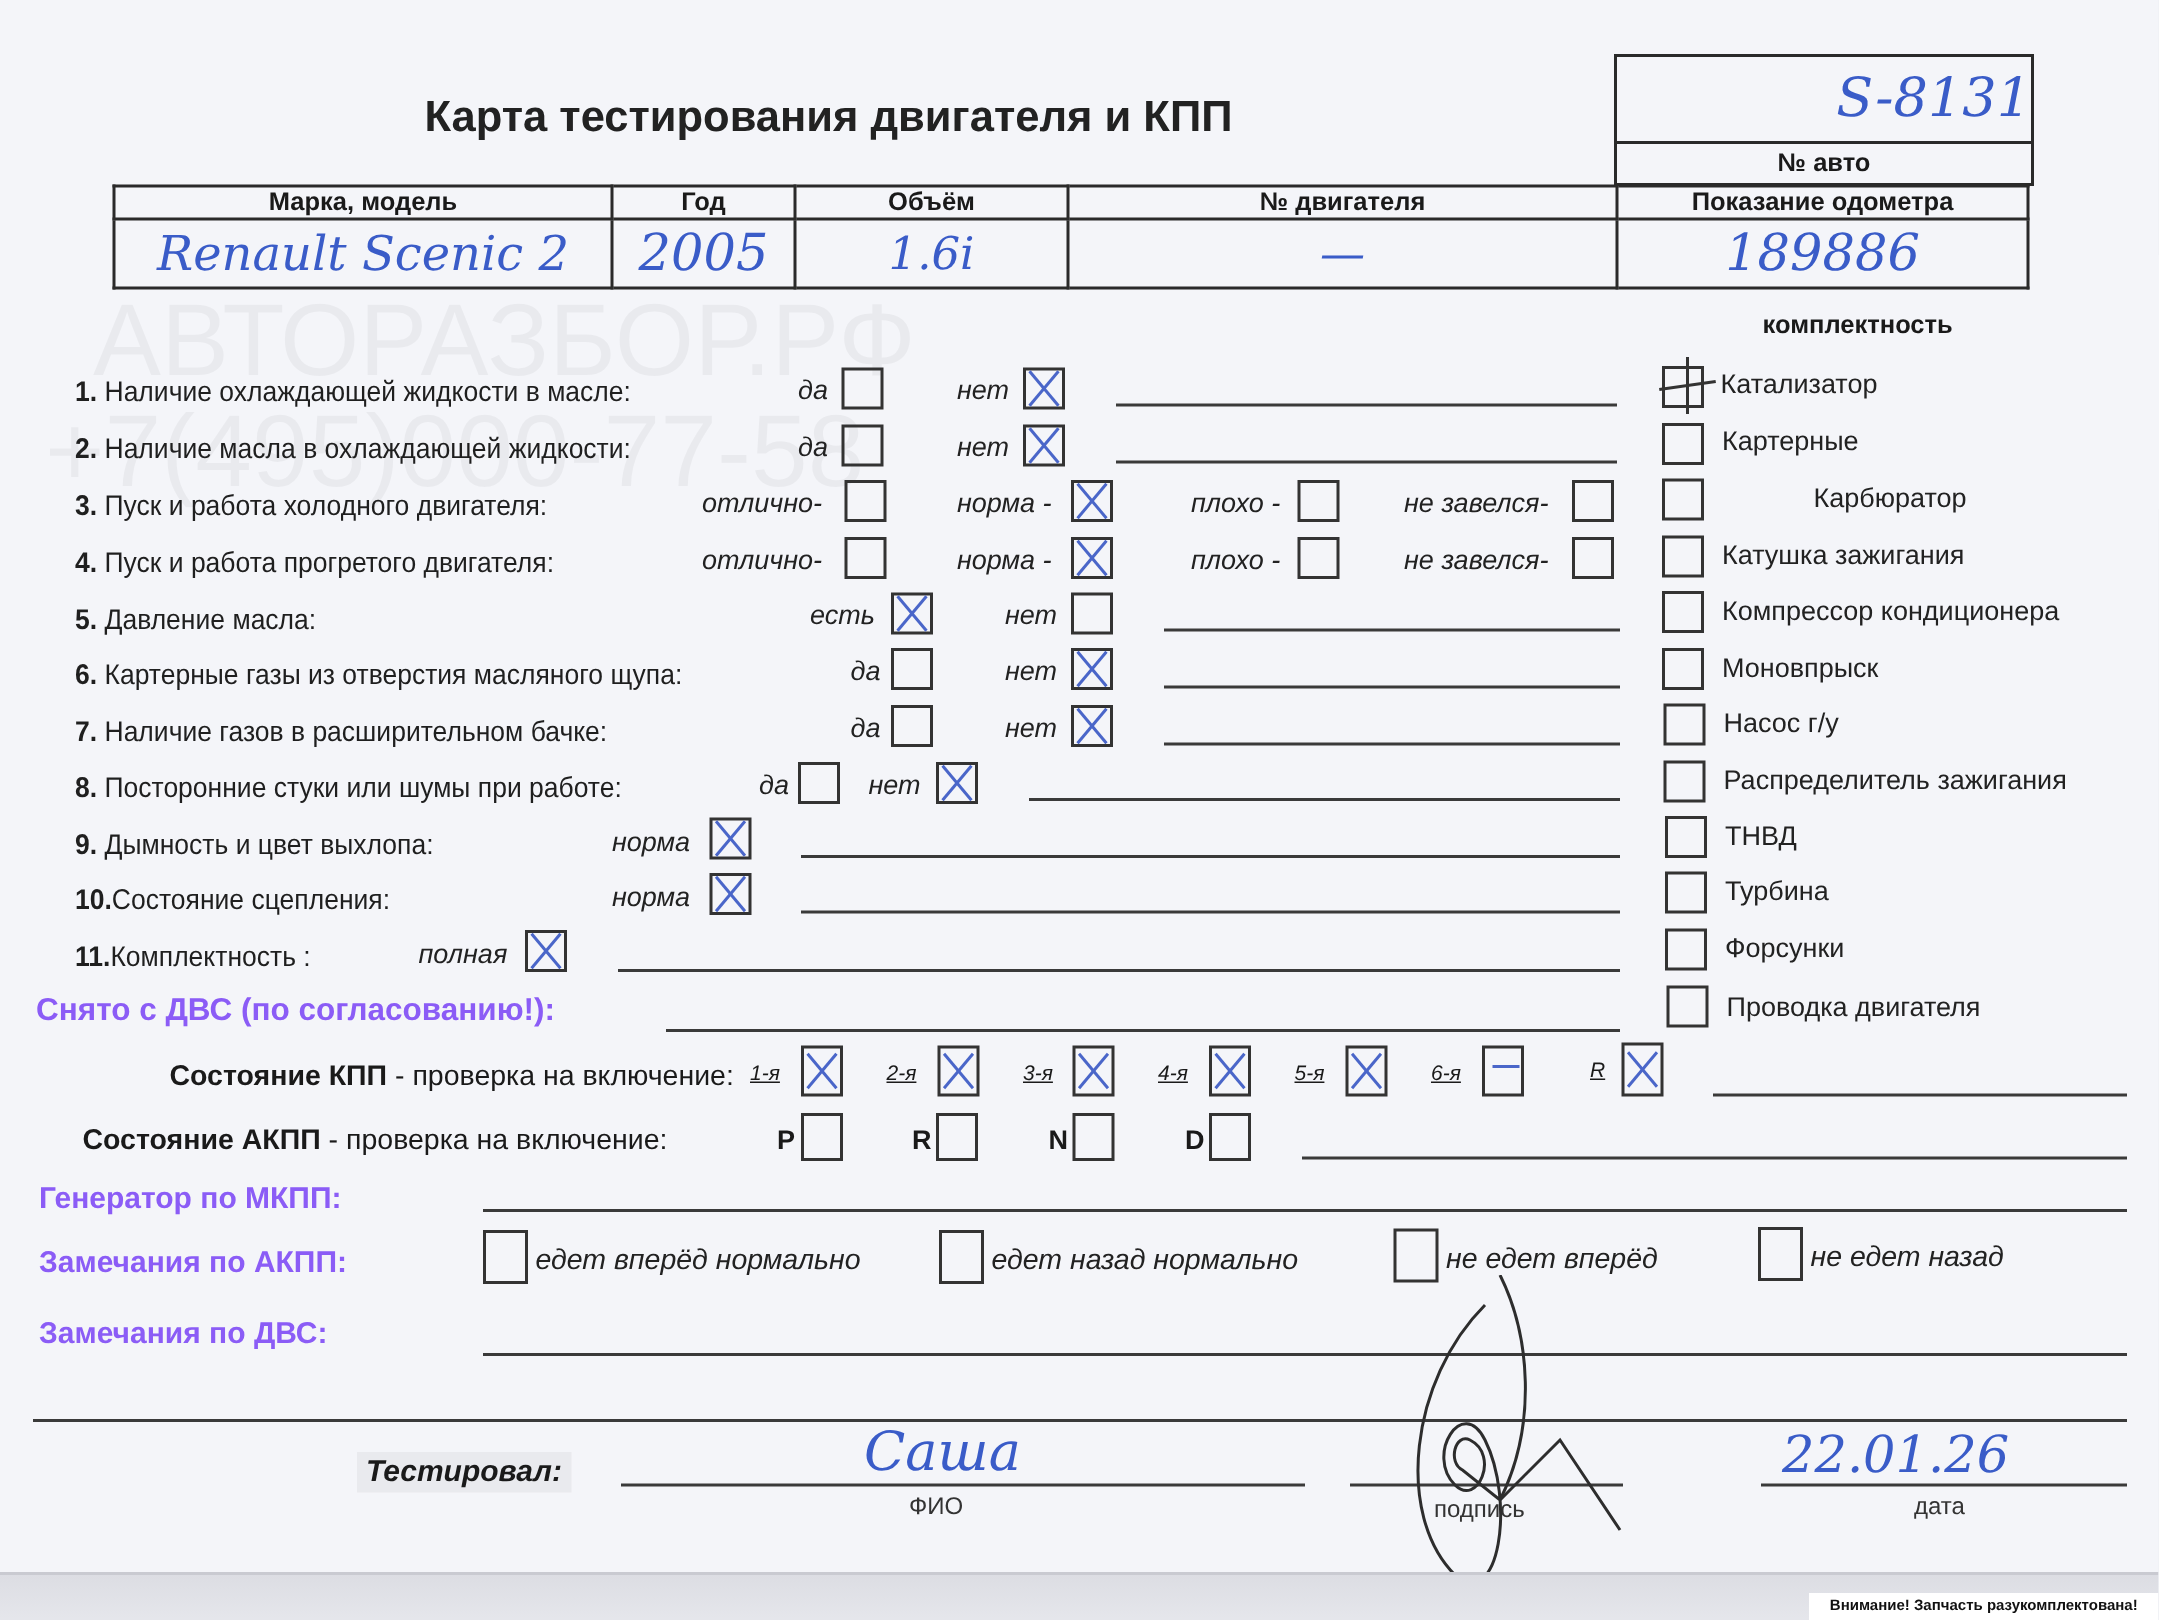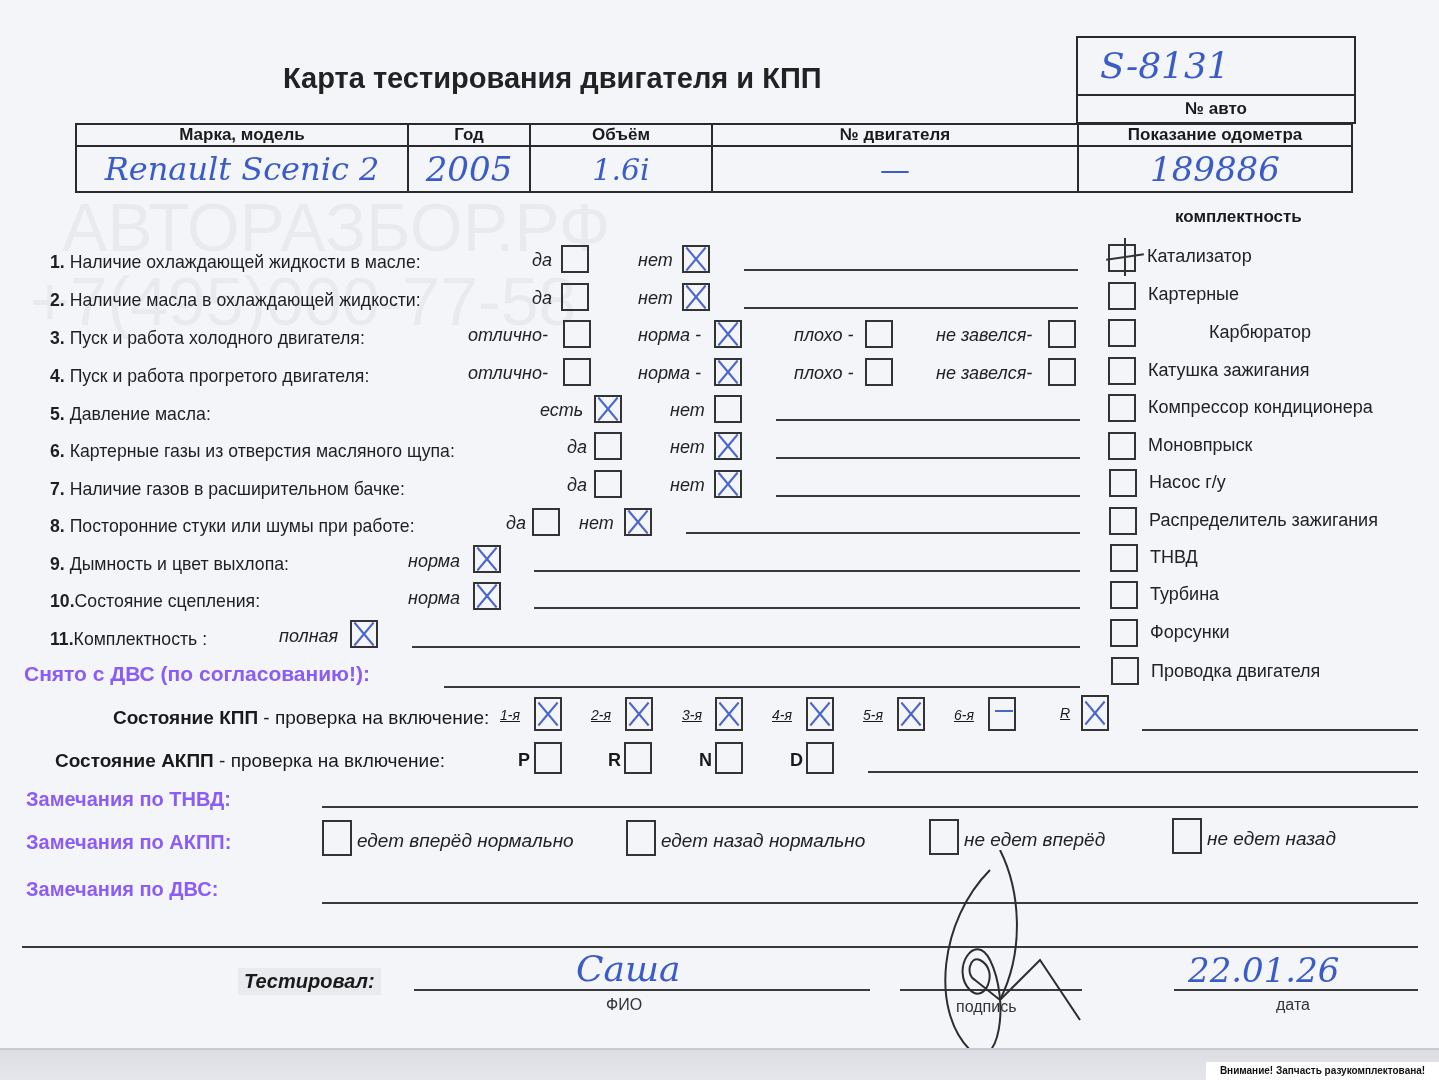--- a/index.html
+++ b/index.html
@@ -28,21 +28,21 @@
   }
   table.head td {
     border:2px solid #2a2a2a; padding:0; text-align:center;
   }
   table.head .hdr { font-size:17px; font-weight:700; height:20px; line-height:20px; }
   table.head .val { height:44px; }
   .hand { font-family:"DejaVu Serif", serif; font-style:italic; color:#3a5cc8; font-size:34px; }
   .autobox {
     position:absolute; left:1076px; top:36px; width:276px; border:2px solid #2a2a2a;
   }
-  .autobox .num { height:56px; border-bottom:2px solid #2a2a2a; }
+  .autobox .num { height:56px; border-bottom:2px solid #2a2a2a;text-align:right; }
   .autobox .lbl { height:26px; font-size:17px; font-weight:700; text-align:center; line-height:26px; }
   .q-label { font-size:19px; color:#1f1f1f; transform:scaleX(0.93); transform-origin:left; white-space:nowrap; }
   .q-num { font-weight:700; }
   .opt { font-size:18px; font-style:italic; color:#222; white-space:nowrap; }
   .cb {
     position:absolute; width:28px; height:28px; border:2px solid #333; box-sizing:border-box; background:transparent;
   }
   .cb.checked::before, .cb.checked::after {
     content:""; position:absolute; left:50%; top:50%; width:30px; height:2px; background:#4a66c9;
   }
@@ -247,21 +247,21 @@
   <div class="abs" style="left:518px; top:750px; font-size:18px; font-weight:700;">P</div>
   <div class="cb" style="left:534px; top:742px; height:32px;"></div>
   <div class="abs" style="left:608px; top:750px; font-size:18px; font-weight:700;">R</div>
   <div class="cb" style="left:624px; top:742px; height:32px;"></div>
   <div class="abs" style="left:699px; top:750px; font-size:18px; font-weight:700;">N</div>
   <div class="cb" style="left:715px; top:742px; height:32px;"></div>
   <div class="abs" style="left:790px; top:750px; font-size:18px; font-weight:700;">D</div>
   <div class="cb" style="left:806px; top:742px; height:32px;"></div>
   <div class="line" style="left:868px; top:771px; width:550px;"></div>
 
-  <div class="abs bold-label" style="left:26px; top:788px;">Замечания по ТНВД:</div>
+  <div class="abs bold-label" style="left:26px; top:788px;">Генератор по МКПП:</div>
   <div class="line" style="left:322px; top:806px; width:1096px;"></div>
 
   <div class="abs bold-label" style="left:26px; top:831px;">Замечания по АКПП:</div>
   <div class="cb" style="left:322px; top:820px; height:36px; width:30px;"></div>
   <div class="abs opt" style="left:357px; top:830px; font-size:19px;">едет вперёд нормально</div>
   <div class="cb" style="left:626px; top:820px; height:36px; width:30px;"></div>
   <div class="abs opt" style="left:661px; top:830px; font-size:19px;">едет назад нормально</div>
   <div class="cb" style="left:929px; top:819px; height:36px; width:30px;"></div>
   <div class="abs opt" style="left:964px; top:829px; font-size:19px;">не едет вперёд</div>
   <div class="cb" style="left:1172px; top:818px; height:36px; width:30px;"></div>

